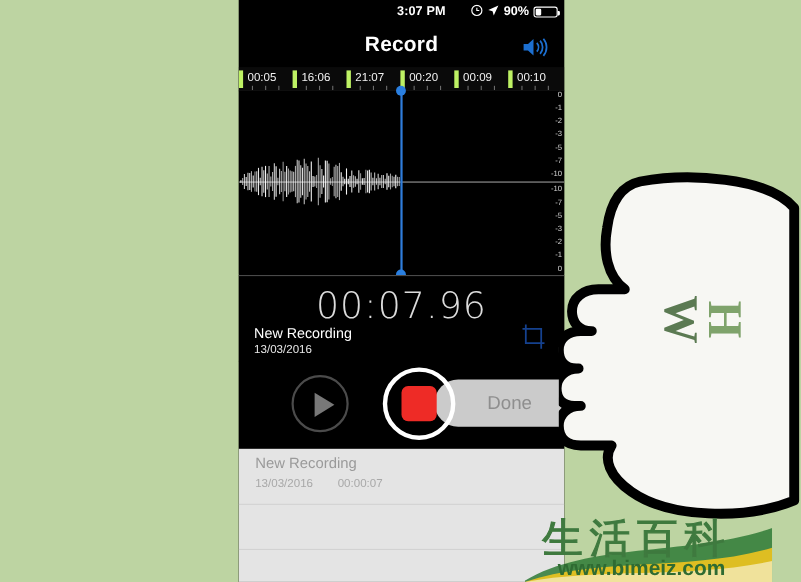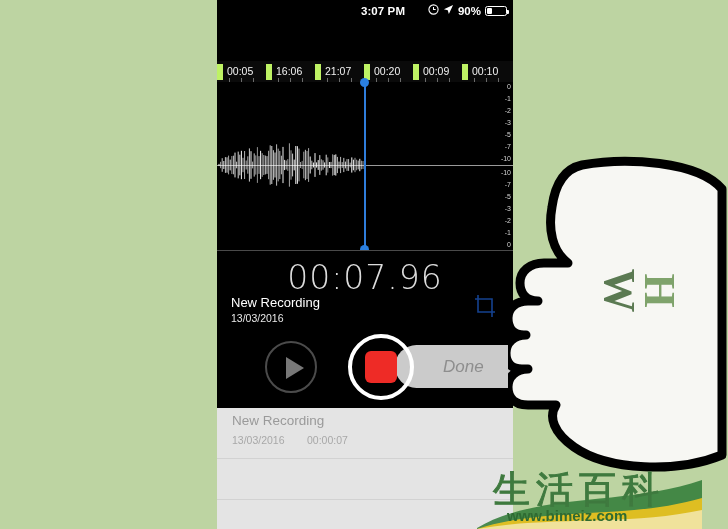--- a/index.html
+++ b/index.html
@@ -45,21 +45,21 @@
   .nav-title{color:#fff;font-size:19px;font-weight:bold;letter-spacing:.2px;}
   .speaker{position:absolute;right:13px;top:12px;}
 
   
   .ruler{
     position:absolute;left:0;top:61px;width:296px;height:21px;
     background:#0a0a0a;border-bottom:1px solid #5a5a5a;
   }
   .ruler .lbl{
     position:absolute;top:3px;color:#f2f2f2;font-size:10.5px;
-    border-left:6px solid #bef264;padding-left:4px;height:16px;line-height:14px;
+    border-left:4px solid #bef264;padding-left:4px;height:16px;line-height:14px;
   }
   .ruler .tick{position:absolute;bottom:0;width:1px;height:4px;background:#6c6c6c;}
 
   
   .wave-area{
     position:absolute;left:0;top:82px;width:296px;height:167px;background:#000;
     overflow:hidden;
   }
   .zeroline{position:absolute;left:0;top:83px;width:296px;height:1px;background:#9a9a9a;}
   .wave-svg{position:absolute;left:0;top:0;}
@@ -99,21 +99,21 @@
     position:absolute;left:19px;top:14px;width:0;height:0;
     border-left:18px solid #787878;border-top:11px solid transparent;border-bottom:11px solid transparent;
   }
   .recbtn{
     position:absolute;left:131px;top:6px;width:66px;height:66px;border-radius:50%;
     border:4px solid #ffffff;box-sizing:border-box;
   }
   .recbtn .sq{position:absolute;left:13px;top:13px;width:32px;height:32px;border-radius:6px;background:#ee2b26;}
   .donebtn{
     position:absolute;left:178px;top:17px;width:180px;height:43px;border-radius:22px;
-    background:#cbcbcb;display:flex;align-items:center;font-style:italic;
+    background:#cbcbcb;display:flex;align-items:center;
   }
   .donebtn span{margin-left:48px;color:#8e8e8e;font-size:17px;}
 
   
   .list{position:absolute;left:0;top:408px;width:296px;height:121px;background:#e4e4e4;}
   .list-row{position:relative;height:50px;border-bottom:1px solid #d2d2d2;}
   .list-title{position:absolute;left:15px;top:5px;color:#9a9a9a;font-size:13.5px;}
   .list-date{position:absolute;left:15px;top:26px;color:#a8a8a8;font-size:10.5px;}
   .list-dur{position:absolute;left:90px;top:26px;color:#a8a8a8;font-size:10.5px;}
   .list-empty{height:40px;border-bottom:1px solid #d2d2d2;}
@@ -131,21 +131,21 @@
 
   
   .wm{position:absolute;left:477px;top:462px;width:225px;height:67px;overflow:hidden;}
   .wm-swoosh{position:absolute;left:0;top:0;width:225px;height:67px;}
   .wm-cn{
     position:absolute;left:16px;top:3px;
     font-family:"DejaVu Sans", sans-serif;font-size:37px;letter-spacing:6px;
     color:#3f7a3f;-webkit-text-stroke:1px #3f7a3f;
   }
   .wm-url{
-    position:absolute;left:30px;top:45px;color:#2f6b32;font-size:15px;font-weight:bold;
+    position:absolute;left:30px;top:45px;color:#2f6b32;font-size:19px;font-weight:bold;
     font-family:"Liberation Sans", sans-serif;
   }
 </style>
 </head>
 <body>
 
 <div id="stage">
 
   <div class="phone">
 
@@ -165,20 +165,31 @@
             <path d="M11 1 L1 5.6 L5.2 6.8 L6.4 11 Z" fill="#fff"></path>
           </svg>
         </span>
         <span class="sb-text">90%</span>
         <span class="batt">
             <i></i>
           </span>
       </div>
     </div>
 
+    <div class="navbar">
+      <span class="nav-title">Record</span>
+      <span class="speaker">
+        <svg width="26" height="20" viewBox="0 0 26 20">
+          <path d="M2 7 H6 L11 2.5 V17.5 L6 13 H2 Z" fill="#1c6fd0"></path>
+          <path d="M14 6 A6 6 0 0 1 14 14" stroke="#1c6fd0" stroke-width="1.6" fill="none"></path>
+          <path d="M17 4 A9 9 0 0 1 17 16" stroke="#1c6fd0" stroke-width="1.6" fill="none"></path>
+          <path d="M20 2.2 A12 12 0 0 1 20 17.8" stroke="#1c6fd0" stroke-width="1.6" fill="none"></path>
+        </svg>
+      </span>
+    </div>
 
     <div class="ruler">
       <span class="lbl" style="left:0px">00:05</span>
       <span class="lbl" style="left:49px">16:06</span>
       <span class="lbl" style="left:98px">21:07</span>
       <span class="lbl" style="left:147px">00:20</span>
       <span class="lbl" style="left:196px">00:09</span>
       <span class="lbl" style="left:245px">00:10</span>
       <i class="tick" style="left:12px"></i>
         <i class="tick" style="left:24px"></i>

